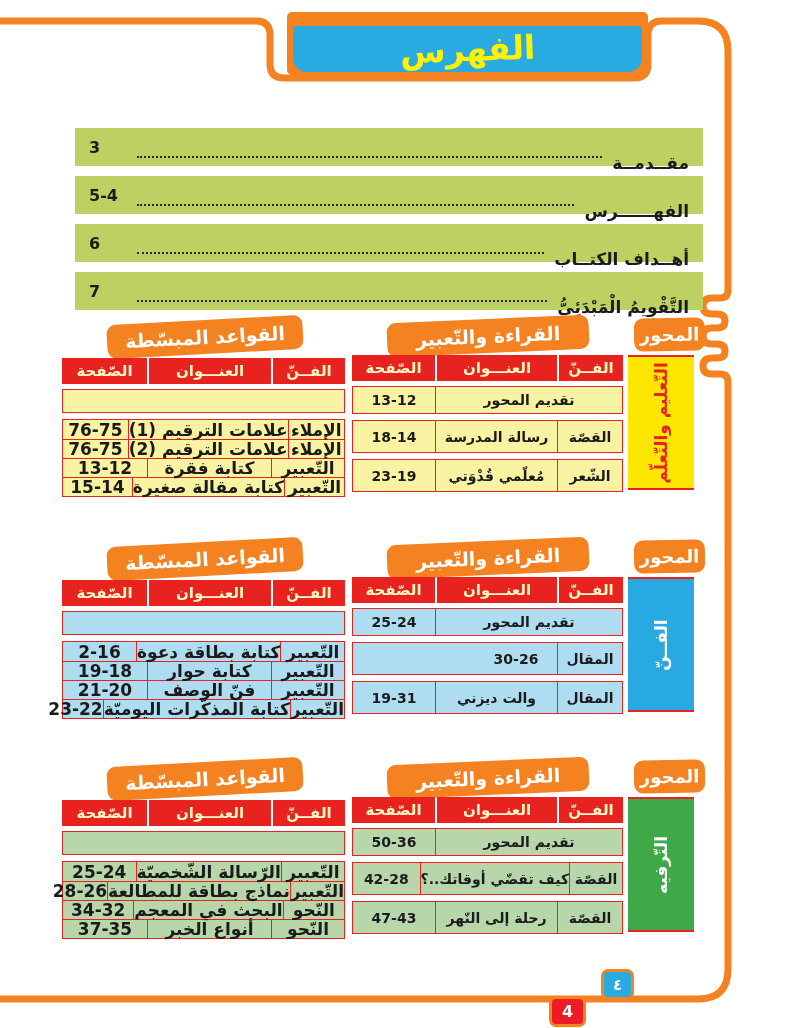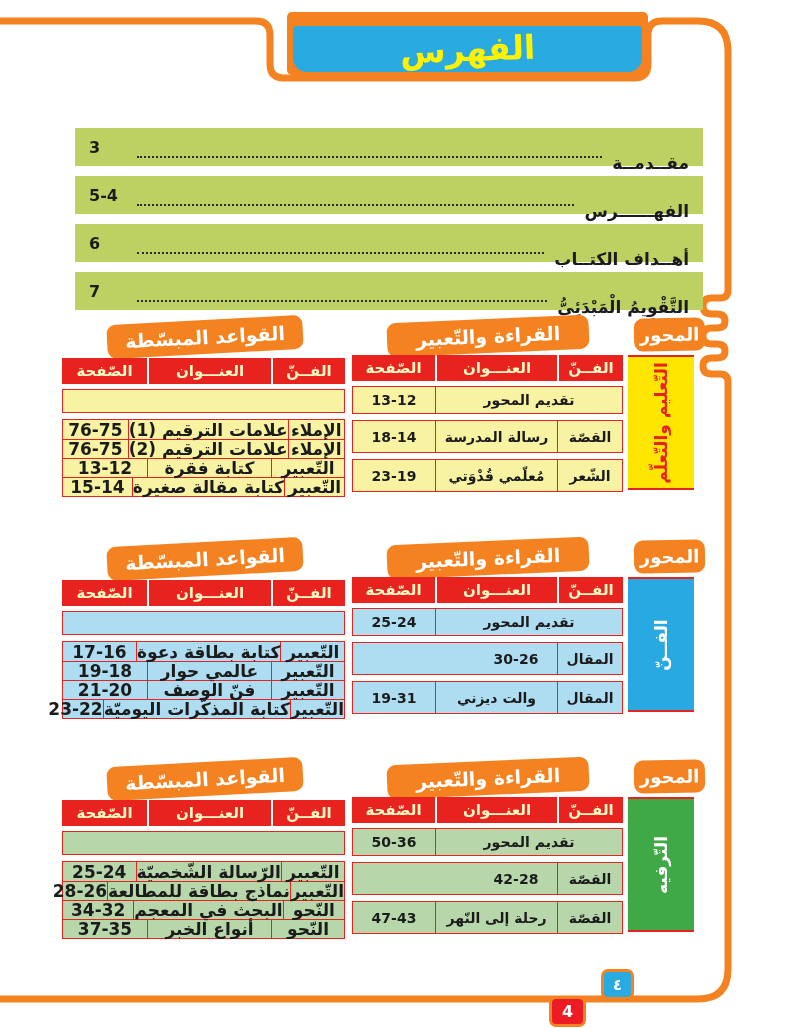--- a/index.html
+++ b/index.html
@@ -232,25 +232,25 @@
         <div class="hcell c-title">العنـــوان</div>
         <div class="hcell c-page">الصّفحة</div>
       </div>
       <div class="row empty-row">
           <div class="c-merged"></div>
         </div>
       <div class="gblock">
         <div class="row">
           <div class="c-genre">التّعبير</div>
           <div class="c-title">كتابة بطاقة دعوة</div>
-          <div class="c-page pagenum">17-16</div>
-        </div>
-        <div class="row">
-          <div class="c-genre">التّعبير</div>
-          <div class="c-title">عالمي حوار</div>
+          <div class="c-page pagenum">2-16</div>
+        </div>
+        <div class="row">
+          <div class="c-genre">التّعبير</div>
+          <div class="c-title">كتابة حوار</div>
           <div class="c-page pagenum">19-18</div>
         </div>
         <div class="row">
           <div class="c-genre">التّعبير</div>
           <div class="c-title">فنّ الوصف</div>
           <div class="c-page pagenum">21-20</div>
         </div>
         <div class="row">
           <div class="c-genre">التّعبير</div>
           <div class="c-title">كتابة المذكّرات اليوميّة</div>
@@ -270,20 +270,21 @@
         <div class="hcell c-genre">الفــنّ</div>
         <div class="hcell c-title">العنـــوان</div>
         <div class="hcell c-page">الصّفحة</div>
       </div>
       <div class="row intro-row">
         <div class="c-merged">تقديم المحور</div>
         <div class="c-page pagenum">50-36</div>
       </div>
       <div class="row data-row">
         <div class="c-genre">القصّة</div>
+        <div class="c-title">كيف تقضّي أوقاتك..؟</div>
         <div class="c-page pagenum">42-28</div>
       </div>
       <div class="row data-row">
         <div class="c-genre">القصّة</div>
         <div class="c-title">رحلة إلى النّهر</div>
         <div class="c-page pagenum">47-43</div>
       </div>
     </div>
 
     <div class="theme-col">

